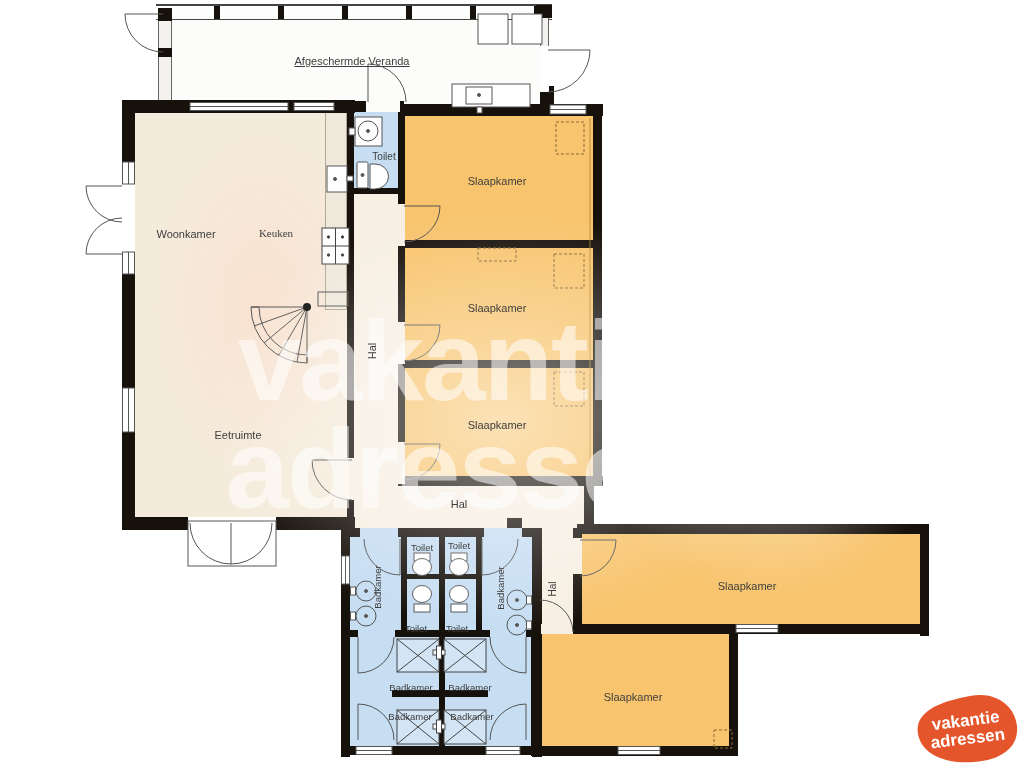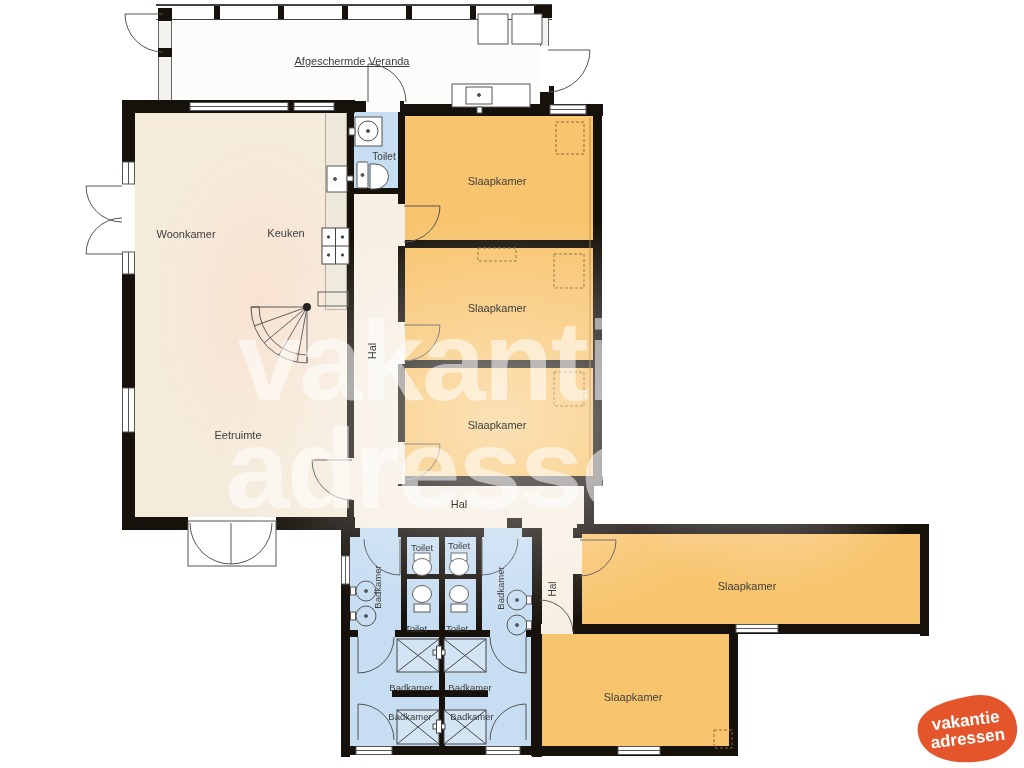--- a/index.html
+++ b/index.html
@@ -335,21 +335,21 @@
 
   <div class="wm-blob" style="left:110px;top:140px;width:780px;height:560px;
               background:radial-gradient(closest-side, rgba(255,255,255,0.5), rgba(255,255,255,0) 75%);"></div>
   <div class="wm-blob" style="left:560px;top:300px;width:420px;height:340px;
               background:radial-gradient(closest-side, rgba(255,255,255,0.4), rgba(255,255,255,0) 75%);"></div>
   <div class="wm-text" style="left:458px;top:360px;font-size:114px;">vakantie</div>
   <div class="wm-text" style="left:468px;top:468px;font-size:114px;">adressen</div>
 
   <div class="lbl" style="left:352px;top:61px;text-decoration:underline;">Afgeschermde Veranda</div>
   <div class="lbl" style="left:186px;top:234px;">Woonkamer</div>
-  <div class="lbl" style="left:286px;top:233px;">Keuken</div>
+  <div class="lbl" style="left:276px;top:233px;font-family:Liberation Serif, serif;">Keuken</div>
   <div class="lbl" style="left:238px;top:435px;">Eetruimte</div>
   <div class="lbl sm" style="left:384px;top:156px;font-size:10px;">Toilet</div>
   <div class="lbl rot" style="left:372px;top:351px;">Hal</div>
   <div class="lbl" style="left:497px;top:181px;">Slaapkamer</div>
   <div class="lbl" style="left:497px;top:308px;">Slaapkamer</div>
   <div class="lbl" style="left:497px;top:425px;">Slaapkamer</div>
   <div class="lbl" style="left:459px;top:504px;">Hal</div>
   <div class="lbl rot sm" style="left:377px;top:587px;">Badkamer</div>
   <div class="lbl rot sm" style="left:500px;top:588px;">Badkamer</div>
   <div class="lbl sm" style="left:422px;top:547px;">Toilet</div>

